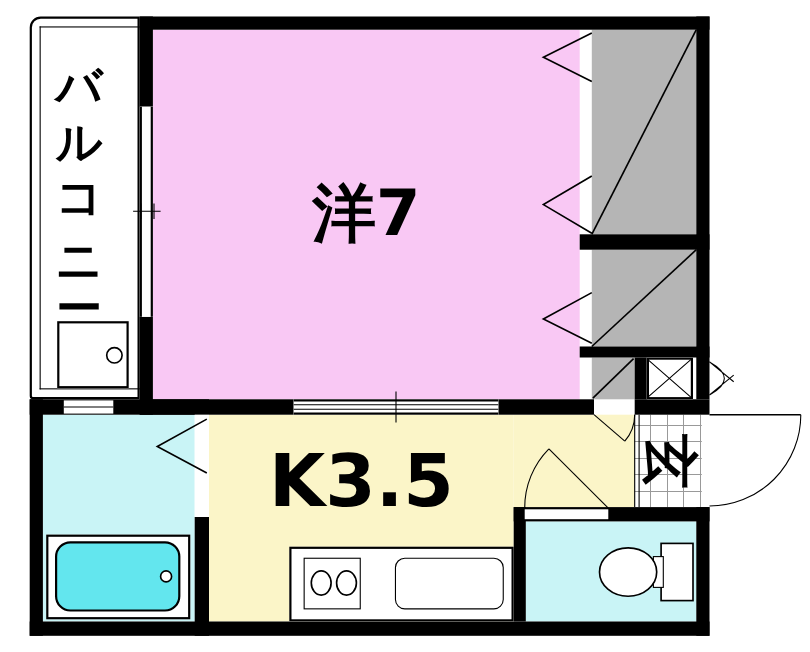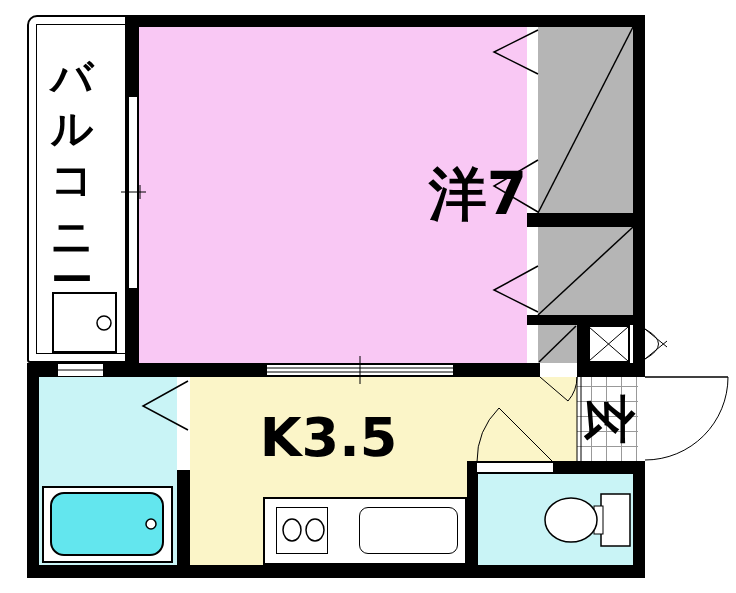--- a/index.html
+++ b/index.html
@@ -117,25 +117,25 @@
 
     <rect x="601" y="494" width="29" height="52" stroke="#000" stroke-width="1.5" fill="#fff"></rect>
     <rect x="594" y="506" width="9" height="28" stroke="#000" stroke-width="1" fill="#fff"></rect>
     <ellipse cx="571" cy="520" rx="26" ry="22" stroke="#000" stroke-width="1.5" fill="#fff"></ellipse>
   </svg>
 
   <div class="abs lbl" style="left:48px;top:30px;width:48px;height:280px;writing-mode:vertical-rl;font-size:42px;letter-spacing:9px;justify-content:flex-start;">
     <span>バルコニー</span>
   </div>
 
-  <div class="abs lbl" style="left:139px;top:27px;width:388px;height:336px;font-size:58px;justify-content:flex-end;">
+  <div class="abs lbl" style="left:139px;top:27px;width:388px;height:336px;font-size:58px;">
     <span>洋7</span>
   </div>
 
-  <div class="abs lbl" style="left:190px;top:377px;width:277px;height:120px;font-size:54px;">
+  <div class="abs lbl" style="left:190px;top:377px;width:277px;height:120px;font-size:66px;">
     <span>K3.5</span>
   </div>
 
   <div class="abs lbl" style="left:577px;top:377px;width:61px;height:84px;font-size:50px;">
     <span style="display:inline-block;transform:rotate(90deg);">玄</span>
   </div>
 
 </div>
 
 </body></html>

